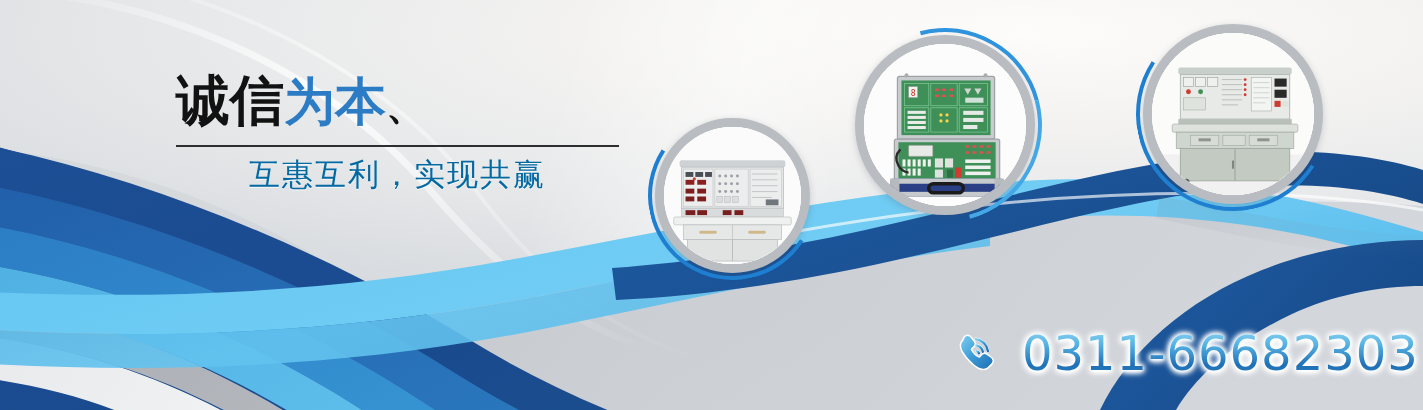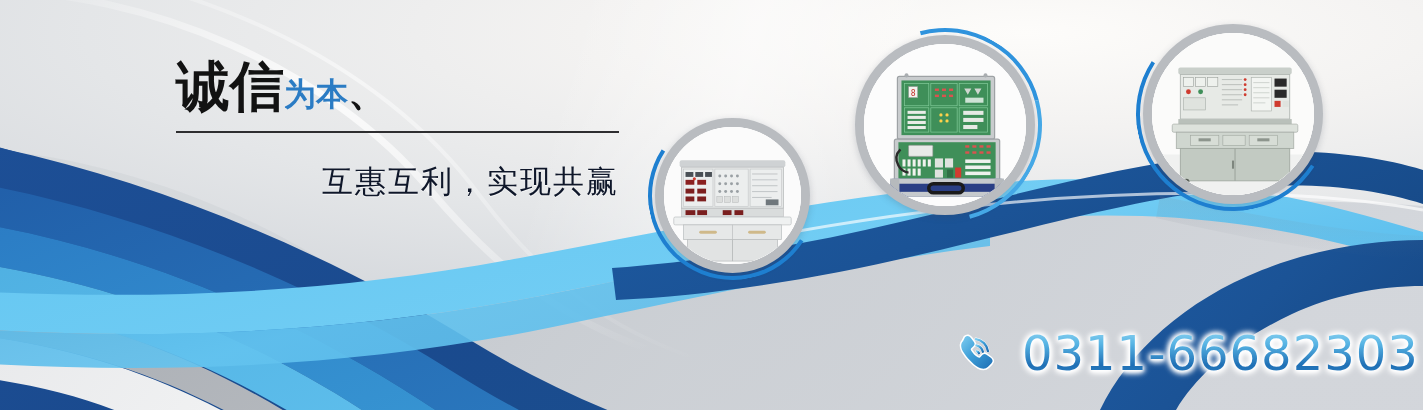--- a/index.html
+++ b/index.html
@@ -39,62 +39,62 @@
     position: absolute;
     inset: 0;
     width: 1423px;
     height: 410px;
   }
 
   
   .headline {
     position: absolute;
     left: 176px;
-    top: 60px;
+    top: 74px;
     width: 460px;
   }
   .title-line {
     white-space: nowrap;
     line-height: 1;
     height: 62px;
     display: flex;
     align-items: baseline;
   }
   .t-big {
     font-size: 54px;
     font-weight: 700;
     color: #121212;
     letter-spacing: 0px;
     font-family: "DejaVu Sans", "Liberation Sans", sans-serif;
   }
   .t-blue {
-    font-size: 32px;
+    font-size: 51px;
     font-weight: 700;
     color: #2b7cc4;
     letter-spacing: 0px;
     font-family: Liberation Serif, serif;
   }
   .t-comma {
     font-size: 40px;
     font-weight: 700;
     color: #121212;
     font-family: "DejaVu Sans", "Liberation Sans", sans-serif;
   }
   .rule {
     margin-top: 9px;
     width: 443px;
     height: 2px;
     background: #2e2e30;
   }
   .subtitle {
-    margin-top: 28px;
+    margin-top: 7px;
     width: 443px;
-    text-align: right;
+    text-align: center;
     font-size: 31px;
-    color: #0f172a;
+    color: #0369a1;
     letter-spacing: 2px;
     font-family: "DejaVu Sans", "Liberation Sans", sans-serif;
     text-shadow: 0 1px 0 rgba(255,255,255,.7);
   }
 
   
   .circle {
     position: absolute;
     border-radius: 50%;
     overflow: visible;

